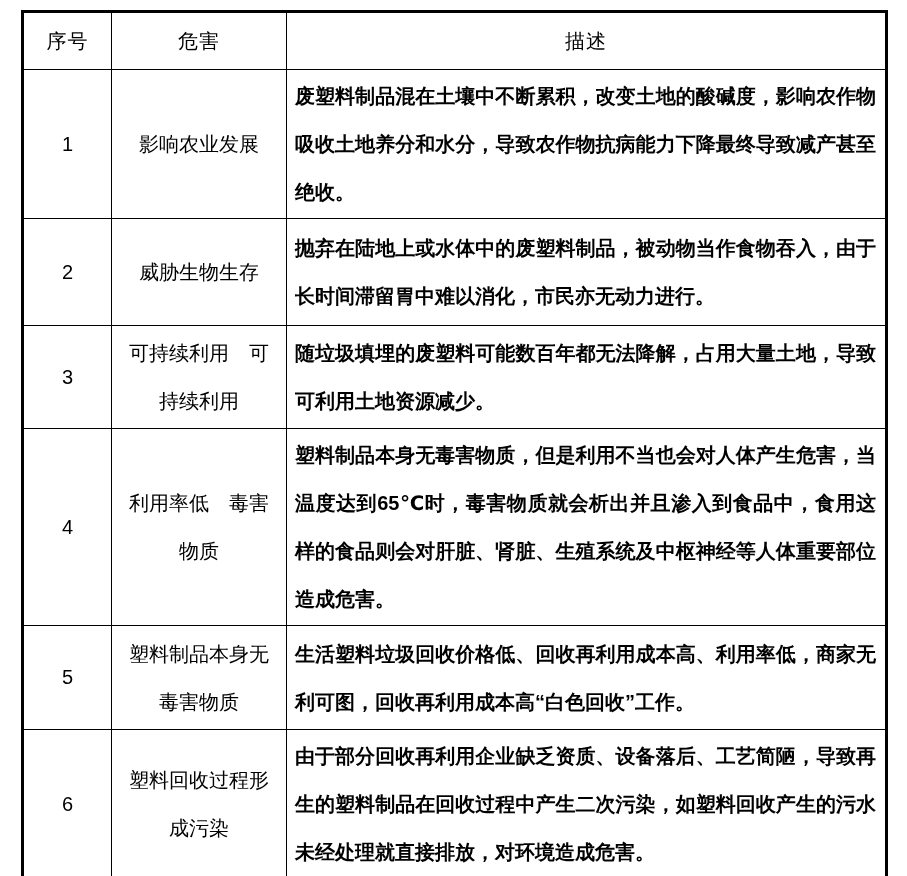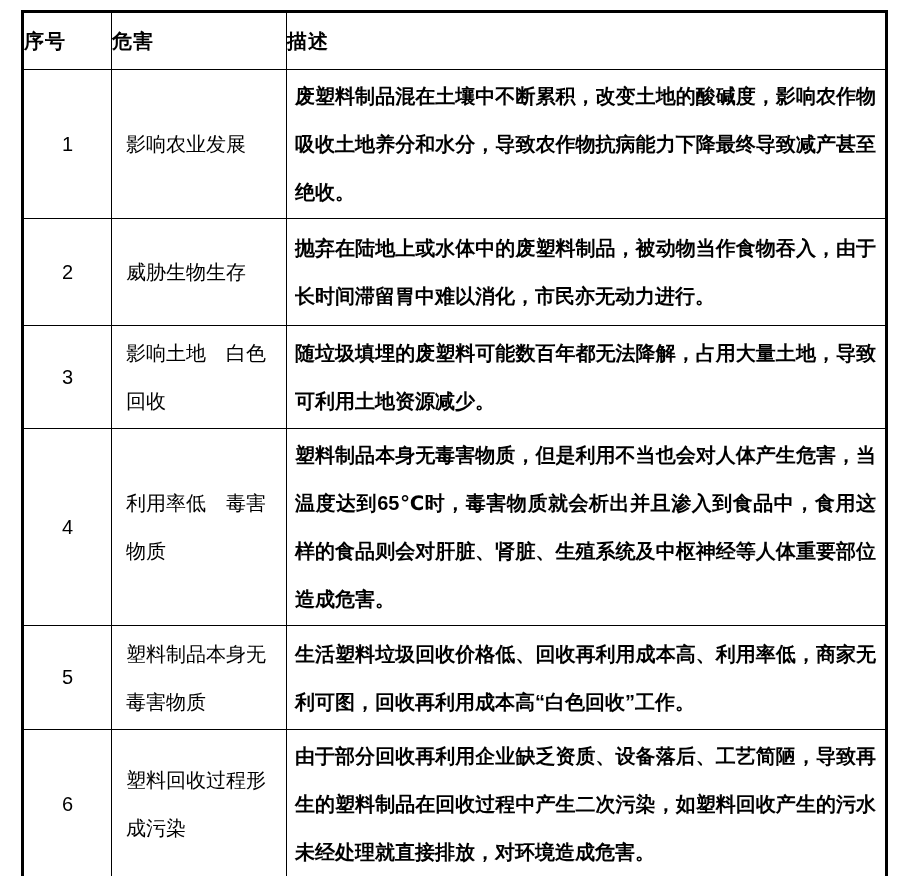--- a/index.html
+++ b/index.html
@@ -27,34 +27,35 @@
   .harm-table col.c-desc { width: 600px; }
   .harm-table th,
   .harm-table td {
     border: 1px solid #000000;
     vertical-align: middle;
     font-size: 20px;
     line-height: 1.05;
   }
   .harm-table thead tr { height: 58px; }
   .harm-table th {
-    font-weight: bold;
-    text-align: left;
+    font-weight: normal;
+    text-align: center;
     letter-spacing: 1px;
   }
   .harm-table tbody tr.r1 { height: 147px; }
   .harm-table tbody tr.r2 { height: 107px; }
   .harm-table tbody tr.r3 { height: 103px; }
   .harm-table tbody tr.r4 { height: 185px; }
   .harm-table tbody tr.r5 { height: 104px; }
   .harm-table tbody tr.r6 { height: 146px; }
   td.no-cell {
     text-align: center;
   }
   td.harm-cell {
+    text-align: center;
     padding: 0 14px;
     line-height: 48px;
   }
   td.desc-cell {
     text-align: justify;
     padding: 2px 9px 2px 8px;
     line-height: 48px;
     font-weight: bold;
   }
 </style>
@@ -81,21 +82,21 @@
         <td class="harm-cell">影响农业发展</td>
         <td class="desc-cell">废塑料制品混在土壤中不断累积，改变土地的酸碱度，影响农作物吸收土地养分和水分，导致农作物抗病能力下降最终导致减产甚至绝收。</td>
       </tr>
       <tr class="r2">
         <td class="no-cell">2</td>
         <td class="harm-cell">威胁生物生存</td>
         <td class="desc-cell">抛弃在陆地上或水体中的废塑料制品，被动物当作食物吞入，由于长时间滞留胃中难以消化，市民亦无动力进行。</td>
       </tr>
       <tr class="r3">
         <td class="no-cell">3</td>
-        <td class="harm-cell">影响土地　白色回收</td>
+        <td class="harm-cell">可持续利用　可持续利用</td>
         <td class="desc-cell">随垃圾填埋的废塑料可能数百年都无法降解，占用大量土地，导致可利用土地资源减少。</td>
       </tr>
       <tr class="r4">
         <td class="no-cell">4</td>
         <td class="harm-cell">利用率低　毒害物质</td>
         <td class="desc-cell">塑料制品本身无毒害物质，但是利用不当也会对人体产生危害，当温度达到65℃时，毒害物质就会析出并且渗入到食品中，食用这样的食品则会对肝脏、肾脏、生殖系统及中枢神经等人体重要部位造成危害。</td>
       </tr>
       <tr class="r5">
         <td class="no-cell">5</td>
         <td class="harm-cell">塑料制品本身无毒害物质</td>

